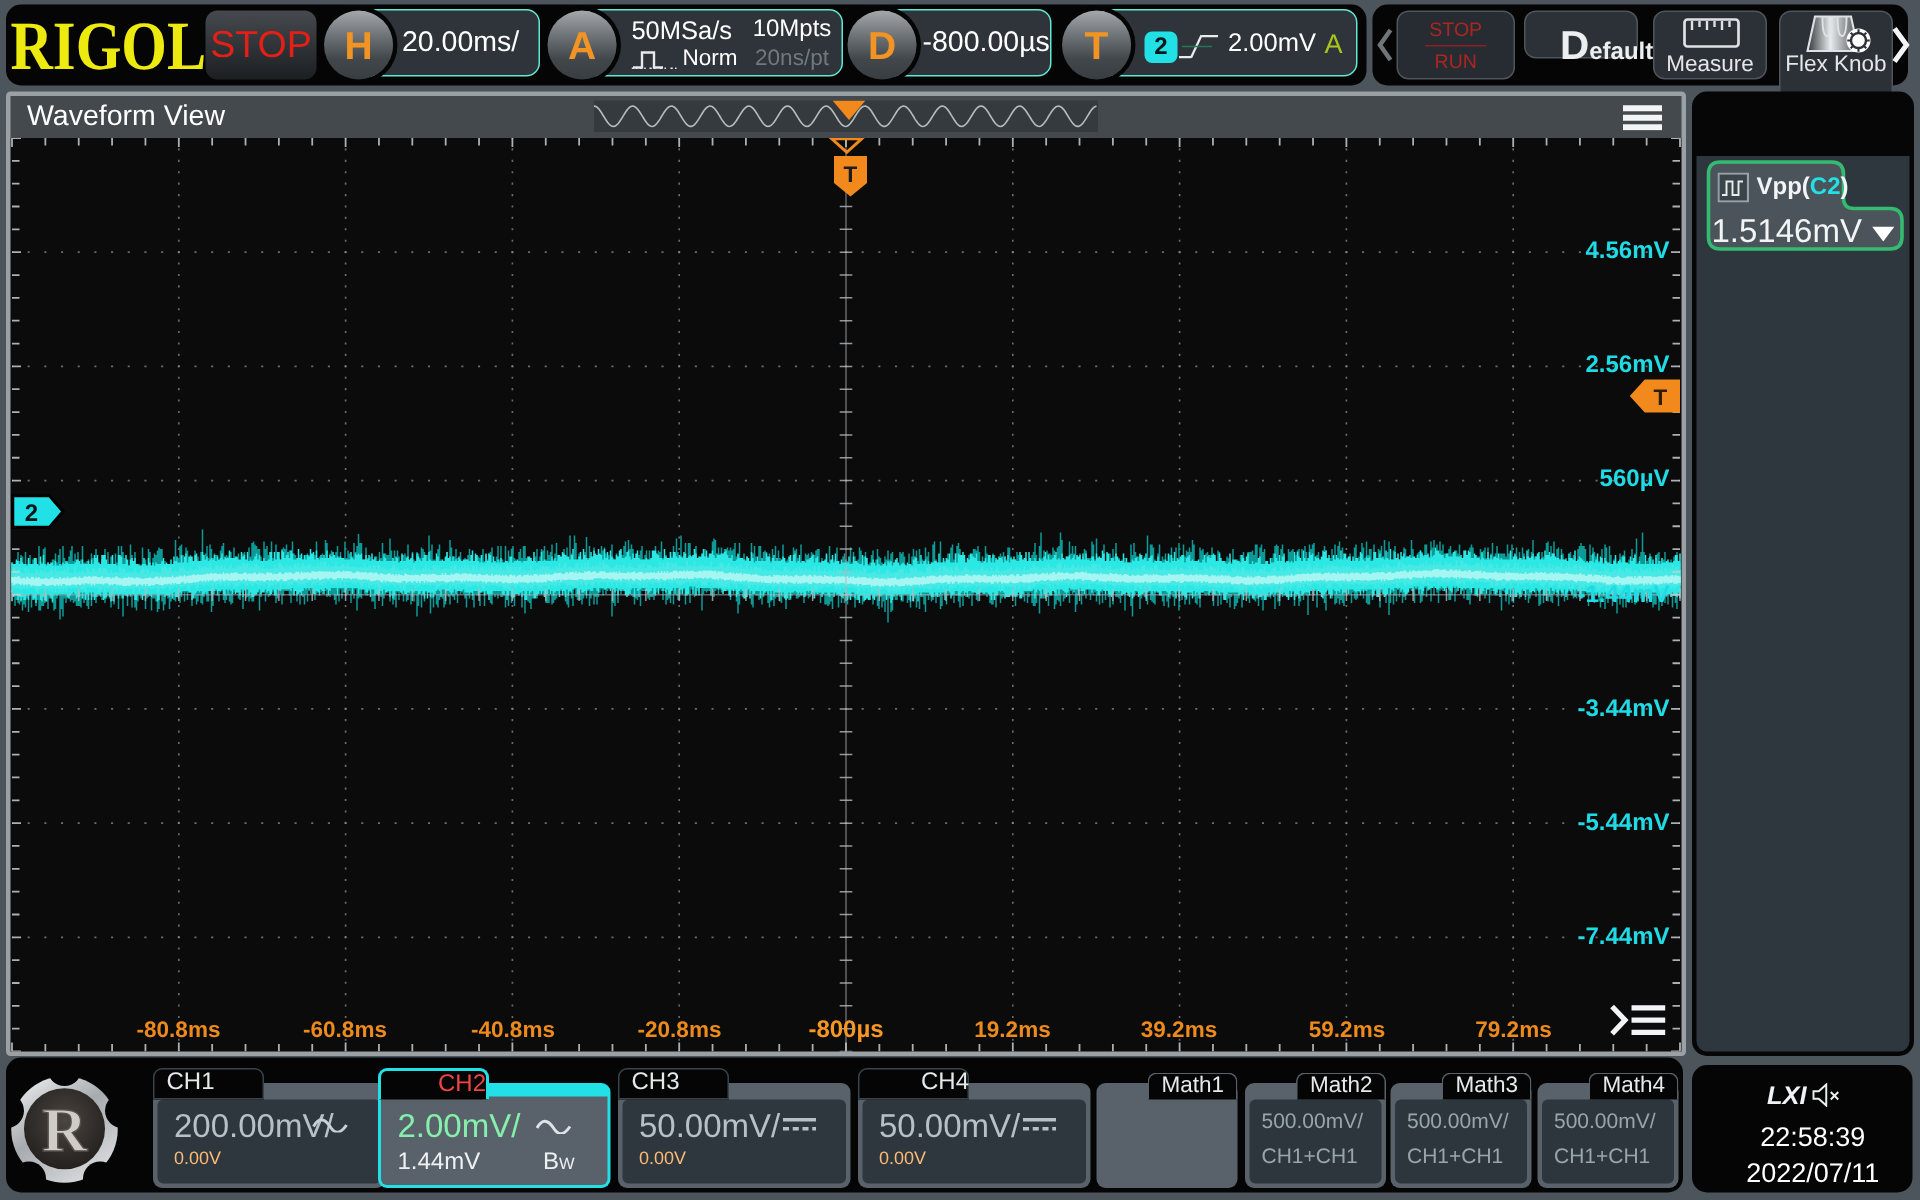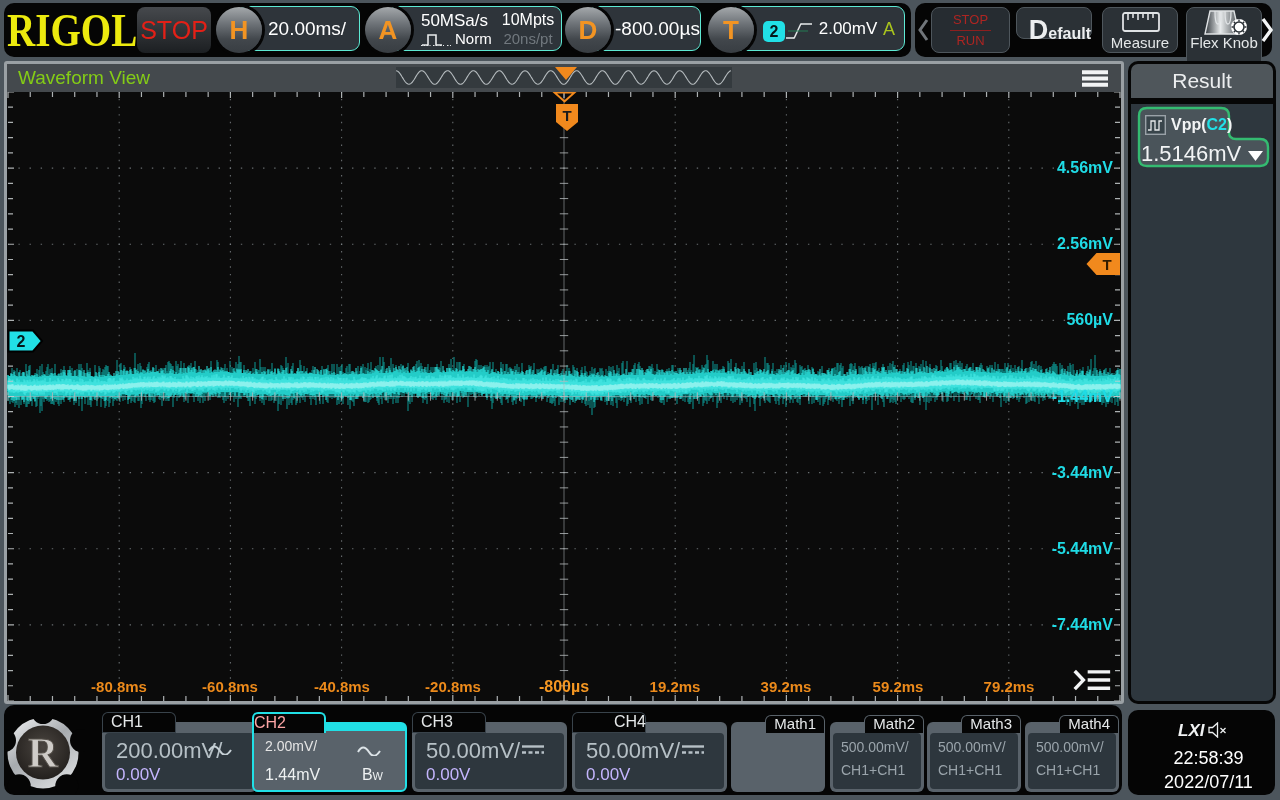--- a/index.html
+++ b/index.html
@@ -7,41 +7,41 @@
 
 
 #topbar-l { position:absolute; left:4px; top:3px; width:907px; height:54px; background:#050505; border-radius:10px; }
 #topbar-r { position:absolute; left:915px; top:3px; width:357px; height:54px; background:#050505; border-radius:10px; }
 #rigol { position:absolute; left:7px; top:4px; font-family:"Liberation Serif", serif; font-weight:bold; font-size:46px; color:#ecea0e; transform:scaleX(0.85); transform-origin:left; }
 #stopbtn { position:absolute; left:137px; top:7px; width:74px; height:46px; border-radius:8px; background:linear-gradient(#46494d,#1c1f22); color:#e32017; font-size:25px; text-align:center; line-height:46px; }
 .knobc { position:absolute; width:46px; height:46px; border-radius:50%; background:linear-gradient(#a4a8ab 0%, #70757a 35%, #42474c 70%, #383d42 100%); box-shadow:0 0 0 3px #050505; text-align:center; line-height:46px; font-size:26px; font-weight:bold; color:#f29423; top:7px; }
 .grpbox { position:absolute; top:6px; height:45px; background:#2e343a; border:1px solid #5eead4; border-radius:9px; color:#fff; }
 
 #wvwin { position:absolute; left:4px; top:61px; width:1120px; height:643px; background:#9aa0a4; border-radius:3px; }
-#wvtitle { position:absolute; left:3px; top:3px; width:1114px; height:28px; background:#44494d; color:#84cc16; font-size:19px; line-height:28px; padding-left:11px; }
+#wvtitle { position:absolute; left:3px; top:3px; width:1114px; height:28px; background:#44494d; color:#ffffff; font-size:19px; line-height:28px; padding-left:11px; }
 #plot { position:absolute; left:3px; top:31px; width:1114px; height:609px; background:#0b0b0b; }
 .vlab { position:absolute; right:8px; width:110px; text-align:right; color:#1fdbe5; font-size:16px; font-weight:bold; }
 .tlab { position:absolute; top:586px; width:112px; text-align:center; color:#ec8a1b; font-size:15px; font-weight:bold; }
 .tlab.big { font-size:16px; color:#f59722; }
 #sinestrip { position:absolute; left:389px; top:3px; width:336px; height:21px; background:#343a3e; }
 #hamb { position:absolute; right:13px; top:6px; }
 #plotmenu { position:absolute; left:1066px; top:576px; }
 
 #result { position:absolute; left:1128px; top:61px; width:148px; height:643px; background:#060606; border-radius:10px; }
 #resulthdr { position:absolute; left:3px; top:3px; width:142px; height:34px; background:#4f565b; border-radius:7px 7px 0 0; color:#eceeef; font-size:21px; text-align:center; line-height:34px; }
 #resultbody { position:absolute; left:3px; top:43px; width:142px; height:597px; background:#2e373e; border-radius:0 0 7px 7px; }
 
 #botbar { position:absolute; left:4px; top:705px; width:1118px; height:90px; background:#050505; border-radius:10px; }
 #lxibox { position:absolute; left:1128px; top:710px; width:147px; height:85px; background:#050505; border-radius:10px; color:#fff; }
 .chbox { position:absolute; top:9px; width:155px; height:80px; }
 .chtab { position:absolute; left:0; top:0; width:74px; height:21px; background:#050505; color:#e6e9ea; font-size:16px; padding:0 0 0 9px; line-height:20px; border-radius:6px 6px 0 0; z-index:3; box-shadow:inset 0 0 0 1px #39434b; }
 .chframe { position:absolute; left:0; top:10px; width:155px; height:70px; background:#59626a; border-radius:6px; }
 .chinner { position:absolute; left:3px; top:21px; width:149px; height:56px; background:#2e373e; border-radius:4px; }
 .l1 { position:absolute; left:11px; top:5px; font-size:22px; color:#b6c0c6; }
-.l2 { position:absolute; left:11px; top:32px; font-size:17px; color:#c4b5fd; }
+.l2 { position:absolute; left:11px; top:32px; font-size:12px; color:#fdba74; }
 .mathbox { position:absolute; top:9px; width:94px; height:80px; }
 .mathtab { position:absolute; right:0; top:3px; height:18px; background:#050505; color:#e6e9ea; font-size:15px; padding:0 8px; line-height:16px; border-radius:6px 6px 0 0; border:1px solid #59626a; border-bottom:none; z-index:3; }
 .mathframe { position:absolute; left:0; top:10px; width:94px; height:70px; background:#59626a; border-radius:6px; }
 .mathinner { position:absolute; left:3px; top:21px; width:88px; height:56px; background:#2d363d; border-radius:4px; }
 .m1 { position:absolute; left:8px; top:6px; font-size:14px; color:#9aa4ab; }
 .m2 { position:absolute; left:8px; top:29px; font-size:14px; color:#9aa4ab; }
 </style></head>
 <body>
 
 <div id="topbar-l"></div>
@@ -84,21 +84,21 @@
 <div class="knobc" style="left:708px;">T</div>
 
 <svg class="abs" style="left:917px; top:18px;" width="12" height="24" viewBox="0 0 12 24">
     <path d="M10 2 L3 12 L10 22" stroke="#70757a" stroke-width="3" fill="none"></path>
   </svg>
 <div class="abs" style="left:931px; top:7px; width:79px; height:46px; background:#262c31; border:1px solid #4e565c; border-radius:8px;">
   <div class="abs" style="left:0; top:4px; width:77px; text-align:center; font-size:13px; color:#ad2522;">STOP</div>
   <div class="abs" style="left:18px; top:22px; width:41px; height:1px; background:#8c1f1f;"></div>
   <div class="abs" style="left:0; top:25px; width:77px; text-align:center; font-size:13px; color:#ad2522;">RUN</div>
 </div>
-<div class="abs" style="left:1016px; top:7px; width:76px; height:32px; background:#2b3136; border:1px solid #4e565c; border-radius:8px; color:#eceeef; text-align:right;">
+<div class="abs" style="left:1016px; top:7px; width:76px; height:32px; background:#2b3136; border:1px solid #4e565c; border-radius:8px; color:#eceeef; text-align:left;padding-left:23px;">
   <span style="font-size:27px; font-weight:bold; line-height:44px;">D</span><span style="font-size:16px; font-weight:bold;">efault</span>
 </div>
 <div class="abs" style="left:1102px; top:7px; width:76px; height:46px; background:#2b3136; border:1px solid #4e565c; border-radius:8px;">
   <svg class="abs" style="left:19px; top:4px;" width="38" height="20" viewBox="0 0 38 20">
     <rect x="1" y="1" width="36" height="18" rx="2" fill="none" stroke="#dfe2e4" stroke-width="1.8"></rect>
     <path d="M6 2 v6 M11 2 v4 M16 2 v6 M21 2 v4 M26 2 v6 M31 2 v4" stroke="#dfe2e4" stroke-width="1.6"></path>
   </svg>
   <div class="abs" style="left:0; top:26px; width:74px; text-align:center; font-size:15px; color:#e4e7e8;">Measure</div>
 </div>
 <div class="abs" style="left:1186px; top:7px; width:76px; height:62px; background:#2b3136; border:1px solid #4e565c; border-radius:8px;">
@@ -190,21 +190,20 @@
 <div class="tlab" style="left:835px">59.2ms</div>
 <div class="tlab" style="left:946px">79.2ms</div>
     <svg id="plotmenu" width="38" height="25" viewBox="0 0 44 28">
       <path d="M2 3 L12 13.5 L2 24" stroke="#f2f4f5" stroke-width="4" fill="none"></path>
       <path d="M17 4 h26 M17 13.5 h26 M17 23 h26" stroke="#f2f4f5" stroke-width="4"></path>
     </svg>
   </div>
 </div>
 
 <div id="result">
-  <div id="resulthdr">Result</div>
   <div id="resultbody">
     <svg class="abs" style="left:0;top:-3px;" width="145" height="80" viewBox="0 0 145 80">
       <path d="M8 15 Q8 7 16 7 L90 7 Q98 7 98 15 L98 31 Q98 38 105 38 L129 38 Q137 38 137 46 L137 57 Q137 65 129 65 L16 65 Q8 65 8 57 Z" fill="#4a545a" stroke="#34bb71" stroke-width="2.4"></path>
     </svg>
     <svg class="abs" style="left:14px; top:11px;" width="21" height="20" viewBox="0 0 21 20">
       <rect x="0.7" y="0.7" width="19.6" height="18.6" fill="#39454b" stroke="#9aa2a8" stroke-width="1.4"></rect>
       <path d="M3 15 h3 v-9 h4 v9 h4 v-9 h3" fill="none" stroke="#e8eaec" stroke-width="1.3"></path>
     </svg>
     <div class="abs" style="left:40px; top:12px; font-size:16px; font-weight:bold; color:#f2f4f5;">Vpp(<span style="color:#21e0e6;">C2</span>)</div>
     <div class="abs" style="left:10px; top:37px; font-size:22px; color:#f2f4f5;">1.5146mV</div>
@@ -248,24 +247,24 @@
   <div class="chinner">
     <div class="l1">200.00mV/</div>
     <div class="l2">0.00V</div>
     <svg class="abs" style="right:22px; top:10px;" width="24" height="12" viewBox="0 0 24 12">
         <path d="M1 8 q5 -9 11 0 q5 8 11 -1" fill="none" stroke="#c6d0d6" stroke-width="2"></path>
       </svg>
   </div>
 </div>
 
 <div class="chbox" style="left:252px; top:712px;">
-  <div class="chtab" style="color:#fca5a5; border:2px solid #21e0e6; border-bottom:none; line-height:17px; padding-left:0; box-shadow:none;">CH2</div>
+  <div class="chtab" style="color:#ef4444; border:2px solid #21e0e6; border-bottom:none; line-height:17px; padding-left:0; box-shadow:none;text-align:right;">CH2</div>
   <div class="chframe" style="background:#21e0e6;"></div>
   <div class="chinner" style="left:2px; top:19px; width:151px; height:59px; background:#59626a; border-radius:0 0 4px 4px;">
-    <div class="l1" style="color:#e5e5e5; font-size:14px; top:7px;">2.00mV/</div>
+    <div class="l1" style="color:#86efac; font-size:22px; top:7px;">2.00mV/</div>
     <div class="l2" style="color:#eef1f2; font-size:16px; top:35px;">1.44mV</div>
     <svg class="abs" style="right:24px; top:13px;" width="24" height="12" viewBox="0 0 24 12">
         <path d="M1 8 q5 -9 11 0 q5 8 11 -1" fill="none" stroke="#dde4e8" stroke-width="2"></path>
       </svg>
     <div class="abs" style="right:22px; top:35px; font-size:16px; color:#eef1f2;">B<span style="font-size:11px;">W</span></div>
   </div>
 </div>
 
 <div class="chbox" style="left:412px; top:712px;">
   <div class="chtab">CH3</div>

